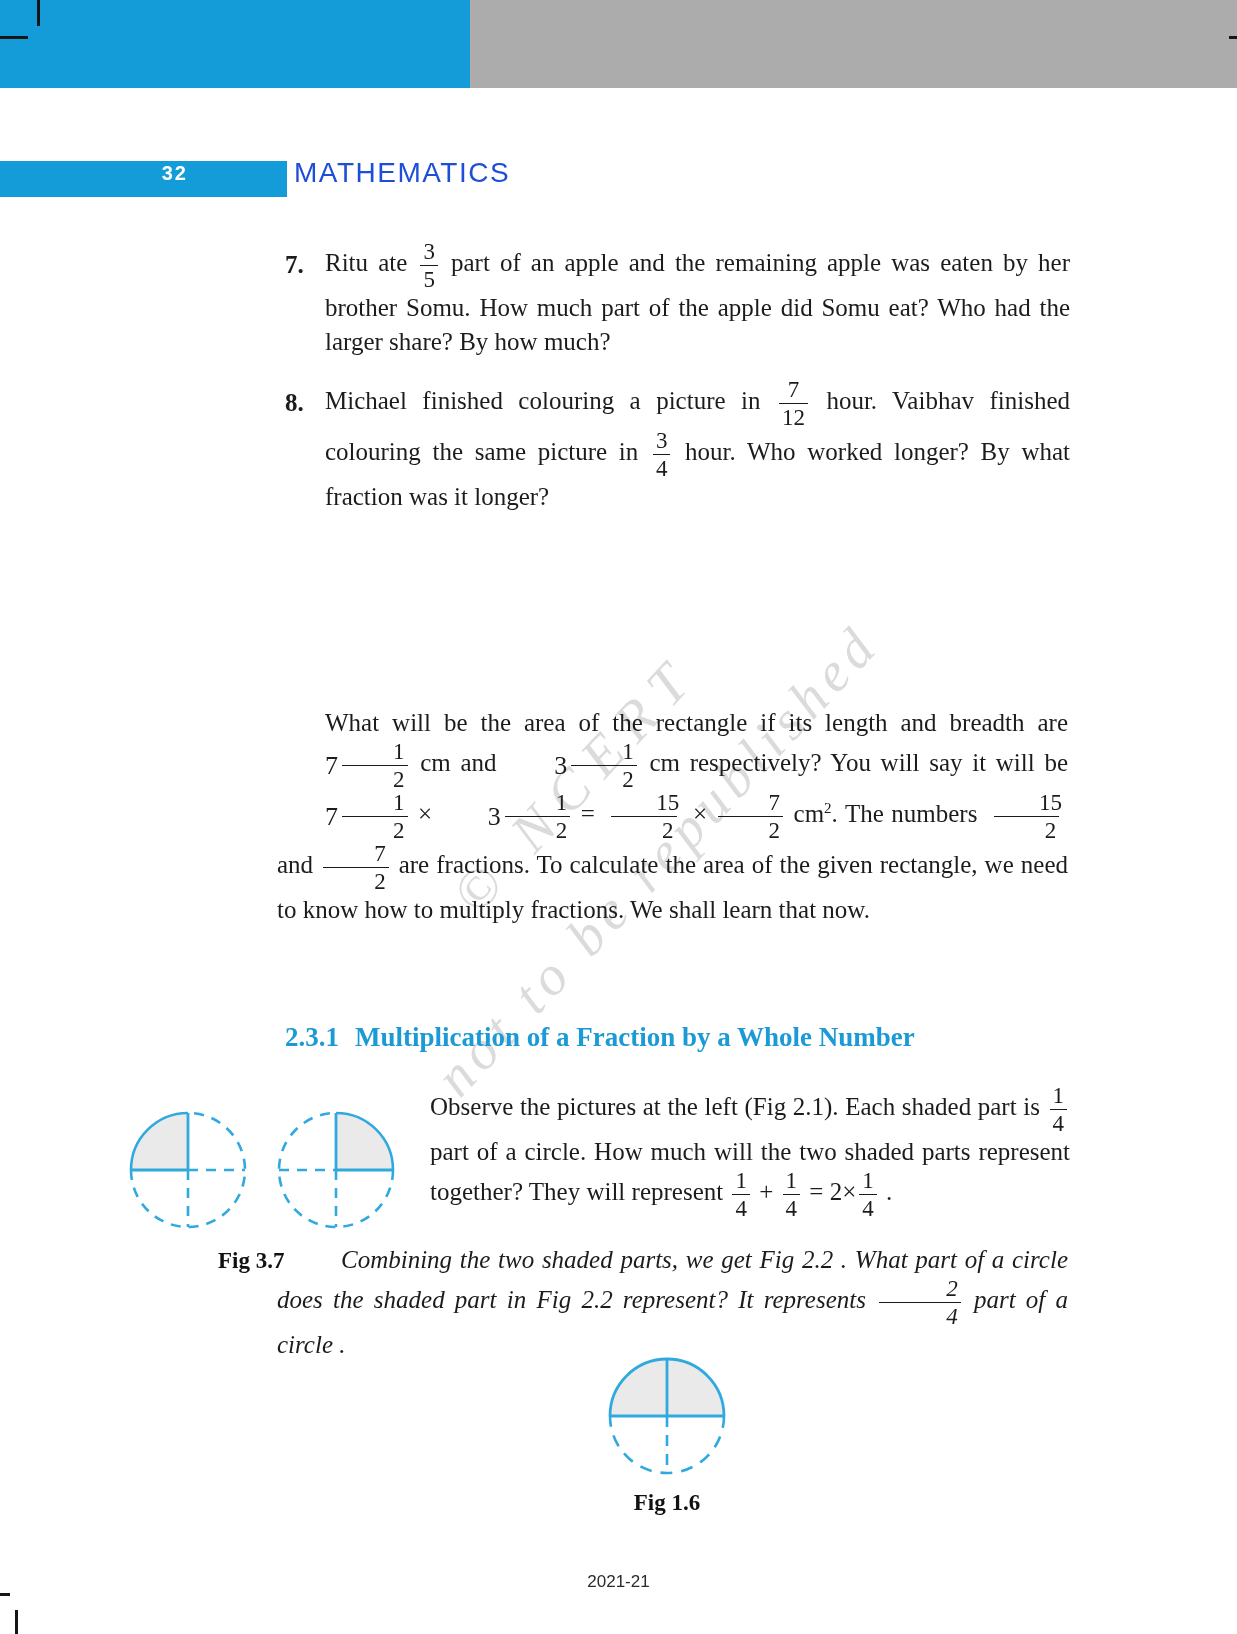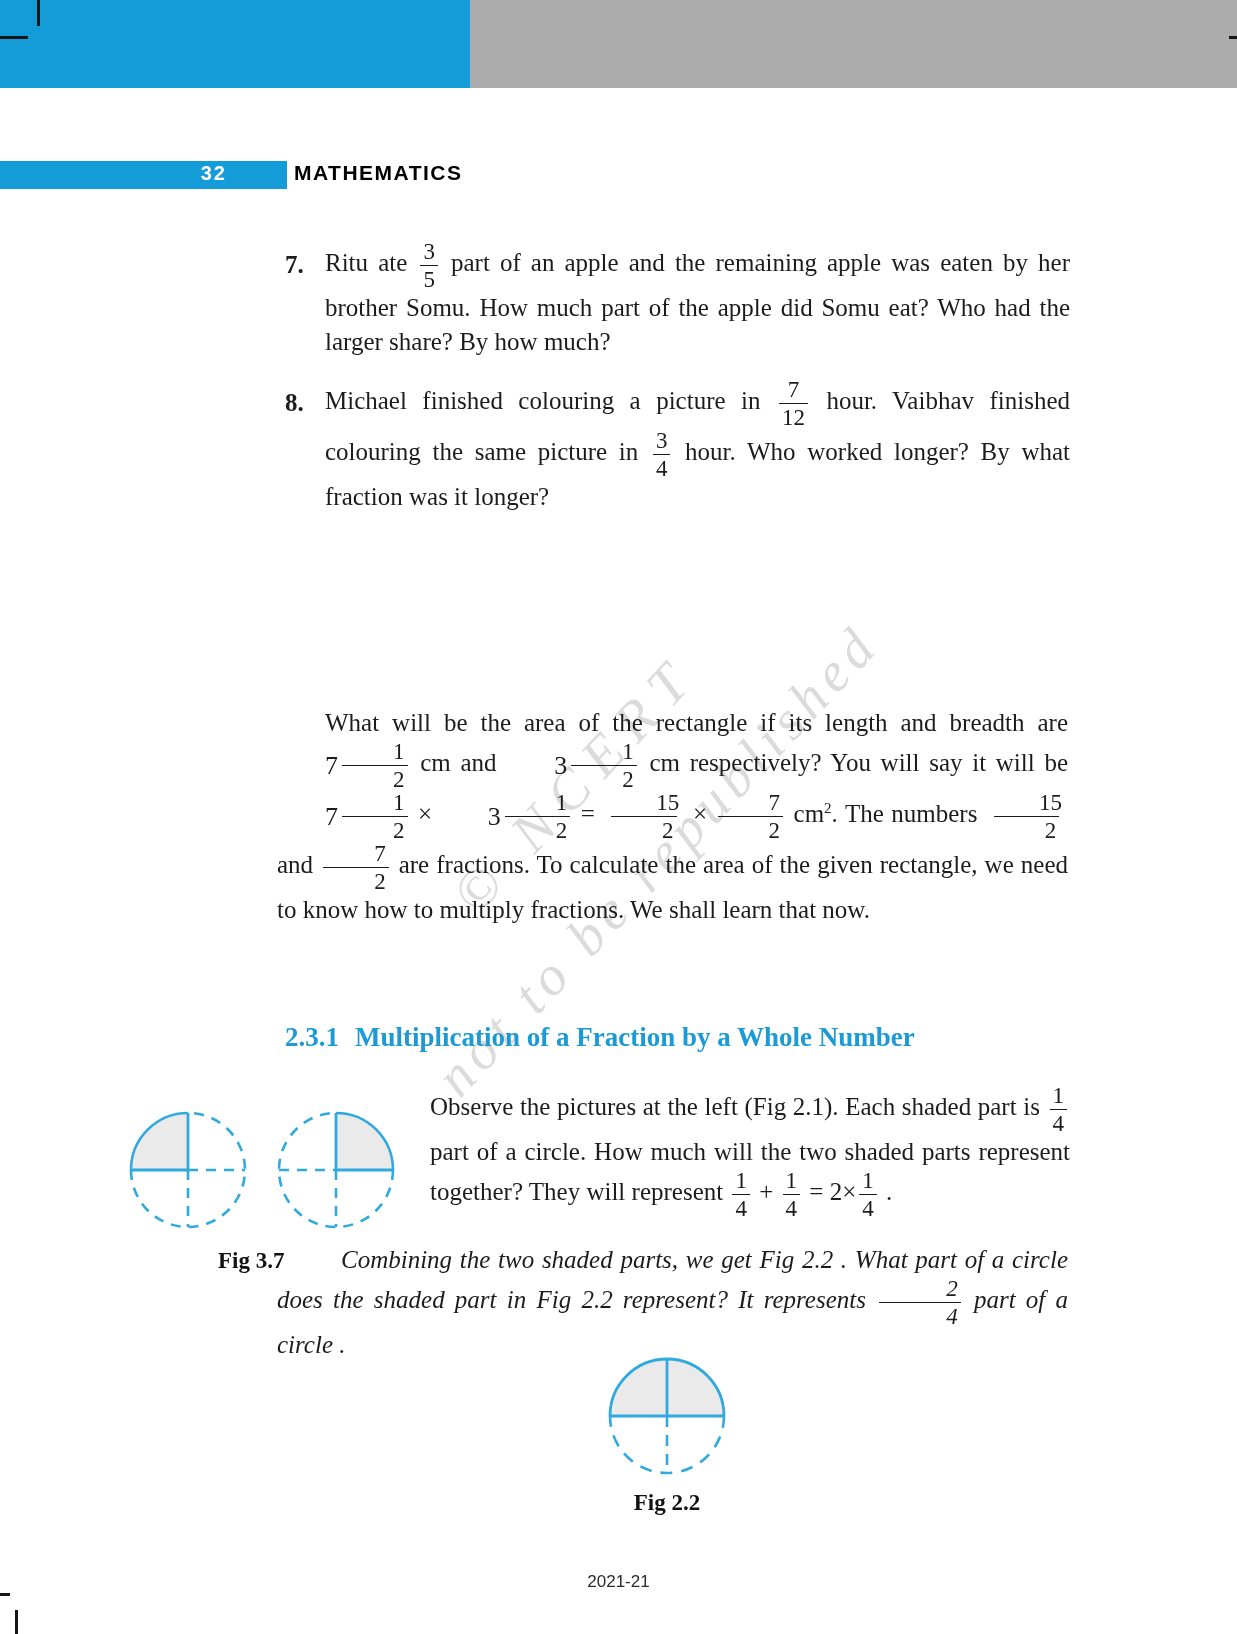--- a/index.html
+++ b/index.html
@@ -13,25 +13,25 @@
 
   
   .mark{background:#161616;}
   .crop-tl-v{left:37px;top:0;width:3px;height:26px;}
   .crop-tl-h{left:0;top:36px;width:28px;height:3px;}
   .crop-tr-h{left:1229px;top:36px;width:8px;height:3px;}
   .crop-bl-h{left:0;top:1593px;width:10px;height:3px;}
   .crop-bl-v{left:15px;top:1610px;width:3px;height:24px;}
 
   
-  .pagenum-bar{left:0;top:161px;width:287px;height:28px;background:#149CD9;
+  .pagenum-bar{left:0;top:161px;width:287px;height:36px;background:#149CD9;
       color:#fff;font-family:"Liberation Sans",sans-serif;font-weight:bold;font-size:20px;
-      letter-spacing:2px;text-align:right;padding-right:60px;box-sizing:border-box;line-height:24px;}
-  .subject{left:294px;top:160px;height:24px;line-height:26px;color:#000000;
-      font-family:"Liberation Sans",sans-serif;font-size:21px;letter-spacing:1.5px;font-weight:bold;}
+      letter-spacing:2px;text-align:right;padding-right:99px;box-sizing:border-box;line-height:24px;}
+  .subject{left:294px;top:160px;height:24px;line-height:26px;color:#1d4ed8;
+      font-family:"Liberation Sans",sans-serif;font-size:28px;letter-spacing:1.5px;}
 
   
   .watermark{left:616px;top:822px;transform:translate(-50%,-50%) rotate(-47deg);
       text-align:center;color:#bfbfbf;opacity:.55;font-style:italic;white-space:nowrap;z-index:0;}
   .wm1{font-size:56px;letter-spacing:14px;}
   .wm2{font-size:56px;letter-spacing:7px;margin-top:48px;}
 
   
   .para{font-size:25px;line-height:34px;text-align:justify;z-index:1;}
   .problem{z-index:1;}
@@ -188,17 +188,17 @@
 
   <div class="abs" style="left:605px;top:1354px;z-index:1;">
     <svg width="124" height="124" viewBox="0 0 124 124">
       <path d="M5,62 A57,57 0 0 1 119,62 Z" fill="#EAEAEA" stroke="none"></path>
       <path d="M5,62 A57,57 0 0 1 119,62" fill="none" stroke="#2FA9DE" stroke-width="2.8"></path>
       <path d="M119,62 A57,57 0 0 1 62,119 A57,57 0 0 1 5,62" fill="none" stroke="#2FA9DE" stroke-width="2.6" stroke-dasharray="12 9"></path>
       <path d="M5,62 L119,62 M62,5 L62,62" fill="none" stroke="#2FA9DE" stroke-width="2.8"></path>
       <path d="M62,62 L62,119" fill="none" stroke="#2FA9DE" stroke-width="2.6" stroke-dasharray="11 8"></path>
     </svg>
   </div>
-  <div class="abs fig-caption" style="left:605px;top:1490px;width:124px;text-align:center;">Fig 2.2</div>
+  <div class="abs fig-caption" style="left:605px;top:1490px;width:124px;text-align:center;">Fig 1.6</div>
 
   <div class="abs footer">2021-21</div>
 
 </div>
 
 </body></html>

